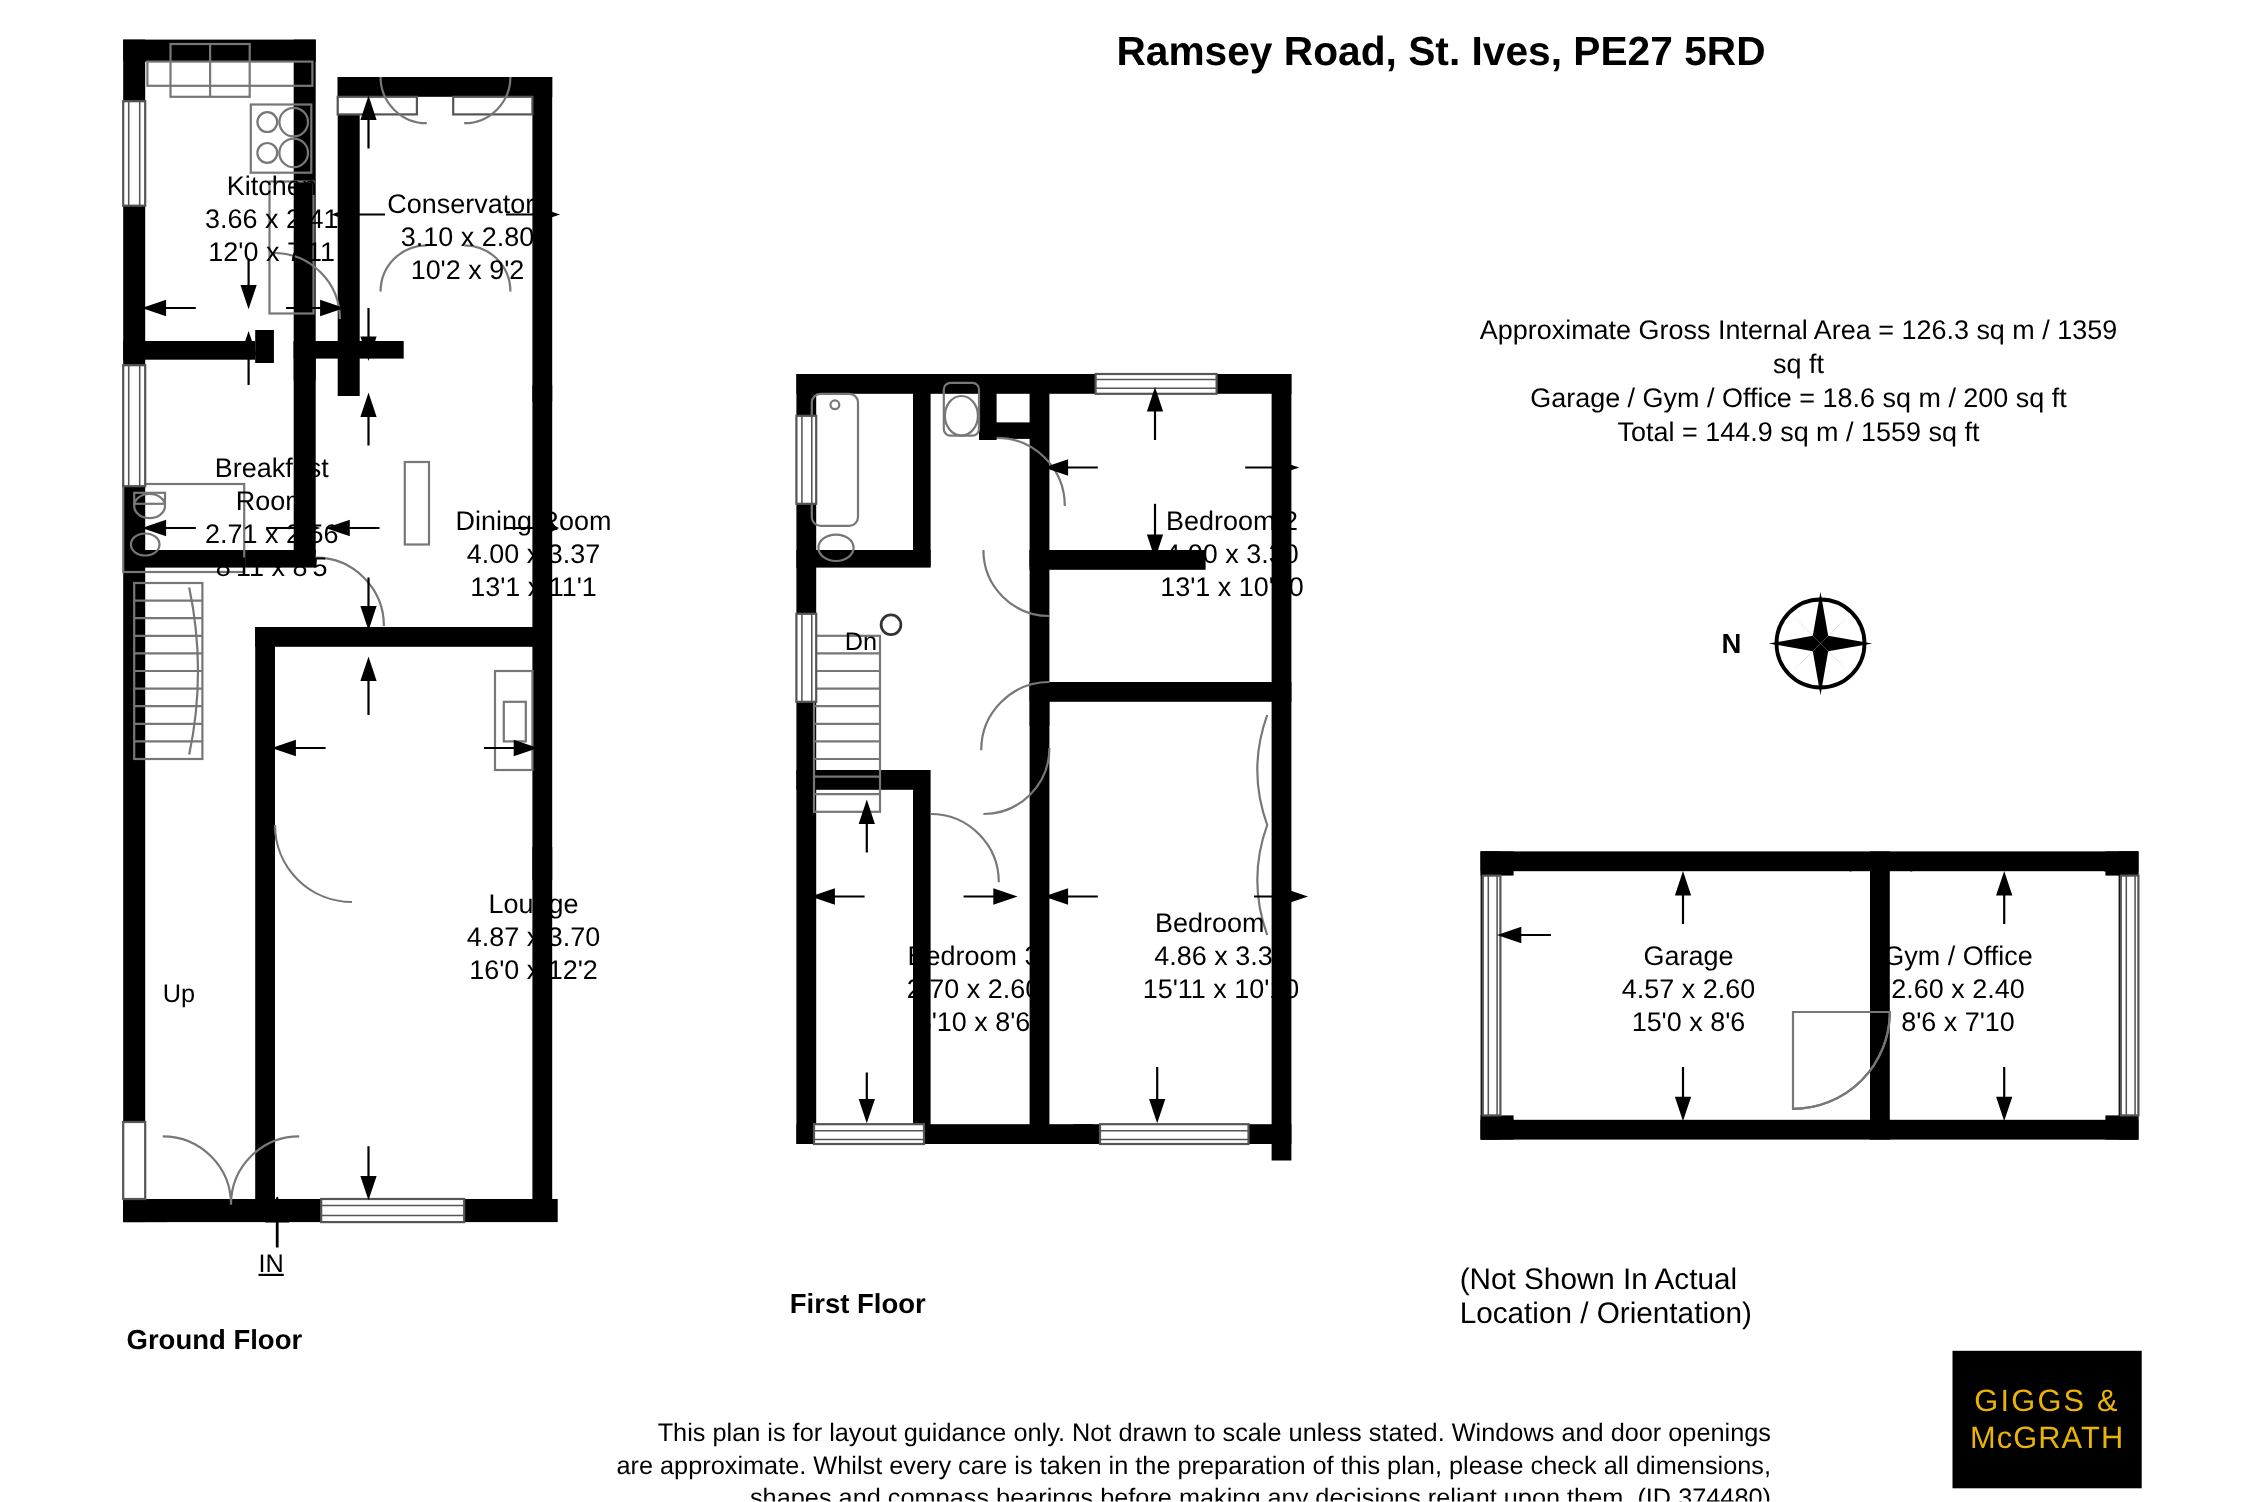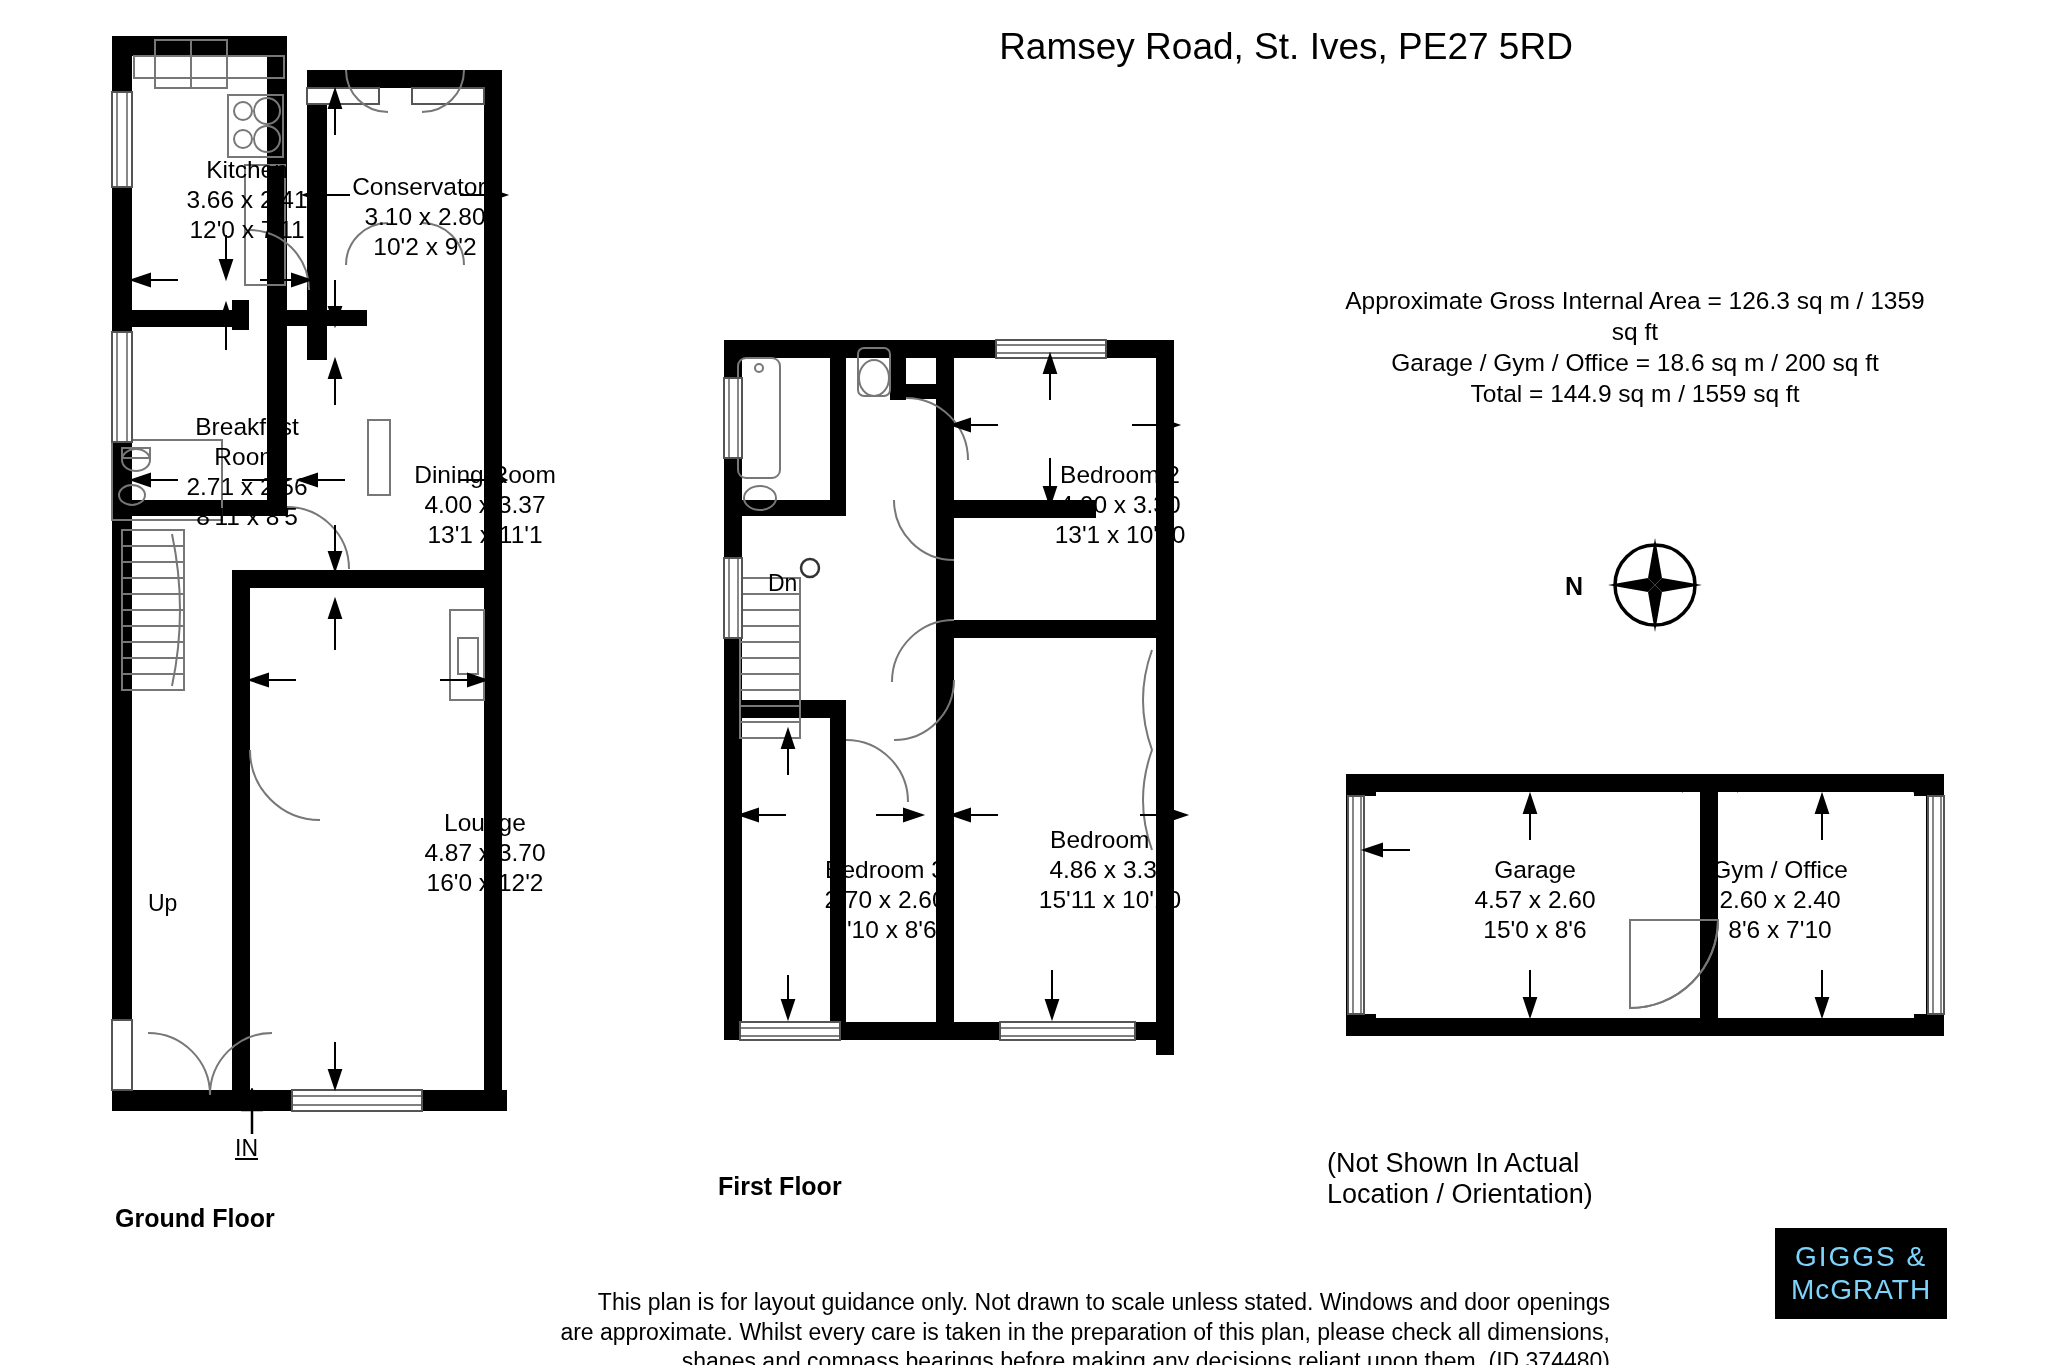--- a/index.html
+++ b/index.html
@@ -20,26 +20,26 @@
     position: absolute;
     left: 0; top: 0;
     width: 2048px;
     height: 1365px;
   }
   .abs { position: absolute; }
 
   
   #page-title {
     position: absolute;
-    left: 966px;
+    left: 990px;
     top: 26px;
     width: 640px;
     text-align: center;
     font-size: 37px;
-    font-weight: normal;
+    font-weight: bold;
     letter-spacing: 0px;
     white-space: nowrap;
   }
 
   
   #area-summary {
     position: absolute;
     left: 1330px;
     top: 285px;
     width: 610px;
@@ -77,23 +77,23 @@
     line-height: 29.5px;
   }
   #disclaimer div { white-space: nowrap; }
 
   
   #logo {
     position: absolute;
     left: 1775px;
     top: 1228px;
     width: 172px;
-    height: 91px;
+    height: 125px;
     background: #000000;
-    color: #7dd3fc;
+    color: #eab308;
     display: flex;
     flex-direction: column;
     align-items: center;
     justify-content: center;
     line-height: 1.16;
   }
   #logo .logo-line1 { font-size: 28px; letter-spacing: 2px; }
   #logo .logo-line2 { font-size: 28px; letter-spacing: 1px; }
 
   

